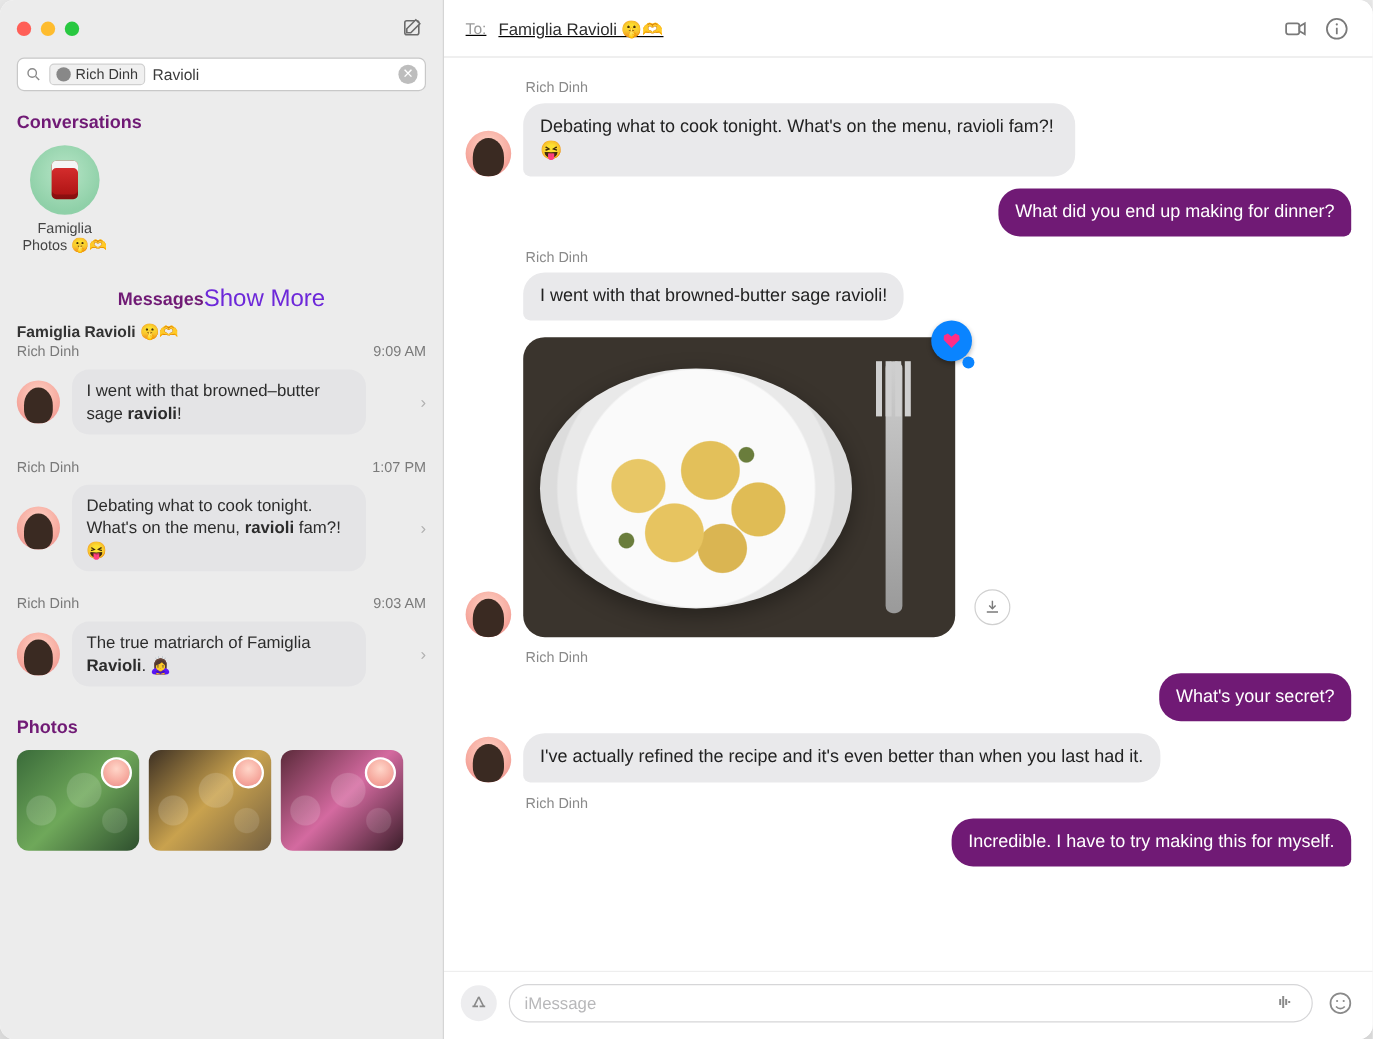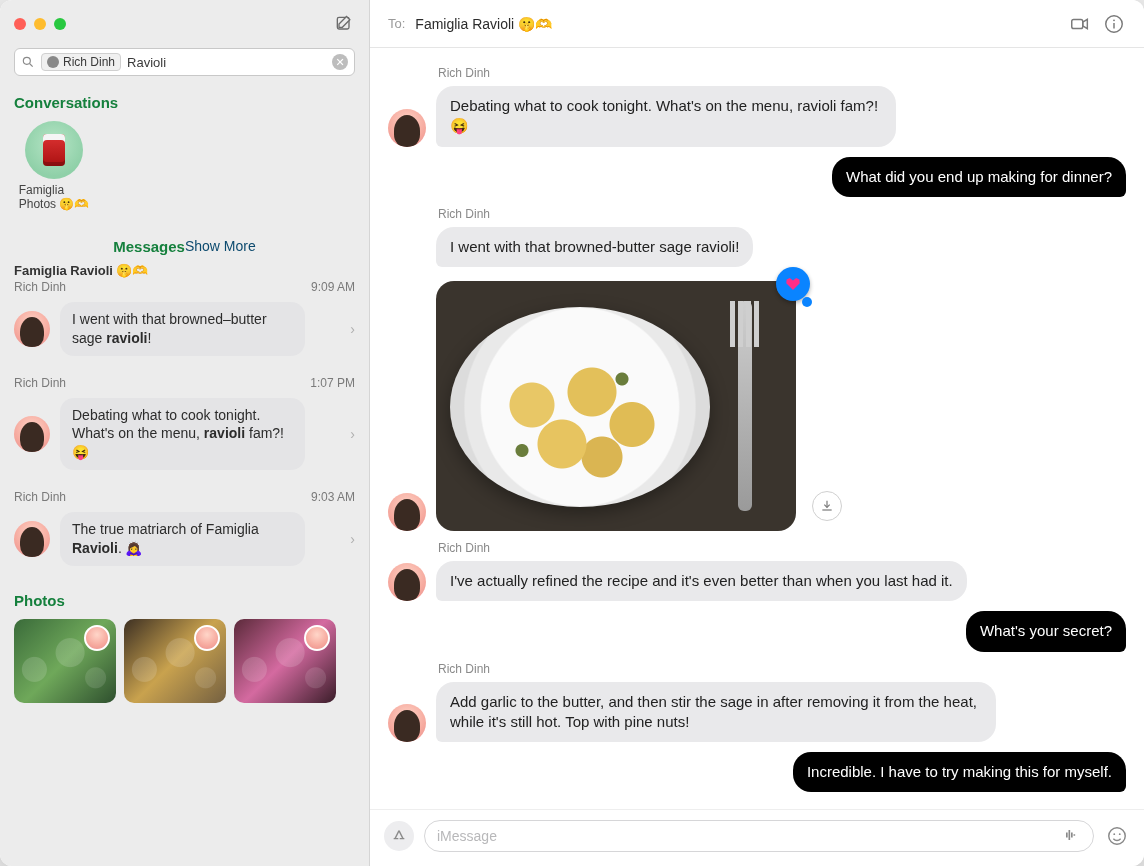--- a/index.html
+++ b/index.html
@@ -59,36 +59,36 @@
   color: #3a3a3a;
 }
 .search .mag { width:14px;height:14px;color:#8a8a8a; }
 .token {
   display:flex;align-items:center;gap:4px;
   background:#f0f0f0;border:1px solid #d0d0d0;border-radius:4px;
   padding: 1px 5px; font-size:12px;
 }
 .token .person-glyph{width:12px;height:12px;background:#888;border-radius:50%;}
 .search .clear { margin-left:auto;width:16px;height:16px;border-radius:50%;background:#bdbdbd;color:#fff;display:flex;align-items:center;justify-content:center;font-size:11px;line-height:1;}
-.section-title { font-size:15px;font-weight:600;color:#15803d;padding:10px 14px 4px; }
+.section-title { font-size:15px;font-weight:600;color:#701a75;padding:10px 14px 4px; }
 .section-row { display:flex;align-items:center;justify-content:center;padding:10px 14px 4px; }
-.show-more { color:#0c4a6e;font-size:14px; }
+.show-more { color:#6d28d9;font-size:20px; }
 .conv-list { padding: 6px 14px 16px; display:flex; }
 .conv-item { display:flex;flex-direction:column;align-items:center;width:80px;gap:4px; }
 .conv-avatar {
   width:58px;height:58px;border-radius:50%;
   background: radial-gradient(circle at 50% 40%, #b6e5c6 0, #8fd0a8 70%);
   display:flex;align-items:center;justify-content:center;
   position:relative;
 }
 .can {
   width:22px;height:32px;background:linear-gradient(#d33,#a11);border-radius:4px;
   box-shadow: inset 0 6px 0 #f5f5f5, inset 0 -4px 0 rgba(0,0,0,.2);
 }
-.conv-label { font-size:12px;color:#444;line-height:1.2; }
+.conv-label { font-size:12px;text-align:center;color:#444;line-height:1.2; }
 .msgs { padding: 0 6px; }
 .msg-group { padding: 4px 8px 10px; }
 .msg-head { font-size:13px;font-weight:600;color:#333;padding:0 0 2px; }
 .msg-row {
   display:flex;align-items:center;gap:10px;padding:6px 0;
   border-bottom:0;
   position:relative;
 }
 .msg-meta { display:flex;justify-content:space-between;font-size:12px;color:#7a7a7a;padding:0 0 2px; }
 .bubble-mini {
@@ -130,39 +130,40 @@
   position:absolute;top:6px;right:6px;width:26px;height:26px;border-radius:50%;
   background: radial-gradient(circle at 50% 35%, #ffd6c9 0, #f6a99e 60%, #e98c8c 100%);
   border:2px solid #fff;
 }
 
 
 .main { flex:1;display:flex;flex-direction:column;background:#fff; }
 .mainbar {
   height:48px;display:flex;align-items:center;padding:0 18px;gap:10px;
   border-bottom:1px solid #e5e5e5;
+  text-decoration:underline;
 }
 .to-label { font-size:13px;color:#9a9a9a; }
 .to-name { font-size:14px;color:#2c2c2c; }
 .mainbar .spacer{flex:1;}
 .mainbar .ibtn{width:24px;height:24px;color:#7a7a7a;display:flex;align-items:center;justify-content:center;}
 
 .thread {
   flex:1;overflow:auto;padding:18px 18px 8px;
   display:flex;flex-direction:column;gap:10px;
 }
 .line { display:flex;align-items:flex-end;gap:10px; }
 .line.right { justify-content:flex-end; }
 .sender-name { font-size:12px;color:#8a8a8a;margin-left:50px;margin-bottom:-4px; }
 .bubble {
   max-width: 460px;
   padding:10px 14px;border-radius:18px;font-size:15px;line-height:1.35;
 }
 .bubble.gray { background:#e9e9eb;color:#222;border-bottom-left-radius:6px; }
-.bubble.blue { background:#000000;color:#fff;border-bottom-right-radius:6px; }
+.bubble.blue { background:#701a75;color:#fff;border-bottom-right-radius:6px; }
 .avatar-md {
   width:38px;height:38px;border-radius:50%;
   background: radial-gradient(circle at 50% 35%, #ffd6c9 0, #f6a99e 60%, #e98c8c 100%);
   flex:0 0 38px;position:relative;overflow:hidden;
 }
 .avatar-md::after{content:"";position:absolute;inset:6px 6px 0 6px;border-radius:50% 50% 40% 40%;background:#3a2a22;}
 .avatar-md::before{content:"";position:absolute;left:10px;right:10px;top:15px;height:14px;border-radius:50%;background:#f7c9a8;}
 
 .image-bubble {
   width:360px;height:250px;border-radius:18px;overflow:hidden;position:relative;
@@ -402,34 +403,30 @@
                 <path d="M12 4v10"></path>
                 <path d="M8 10l4 4 4-4"></path>
                 <path d="M5 18h14"></path>
               </svg>
           </div>
         </div>
       </div>
 
 
       <div class="sender-name">Rich Dinh</div>
+      <div class="line right">
+        <div class="bubble blue">What's your secret?</div>
+      </div>
+
       <div class="line">
         <div class="avatar-md"></div>
         <div class="bubble gray" style="max-width:540px">I've actually refined the recipe and it's even better than when you last had it.</div>
       </div>
 
-      <div class="line right">
-        <div class="bubble blue">What's your secret?</div>
-      </div>
-
       <div class="sender-name">Rich Dinh</div>
-      <div class="line">
-        <div class="avatar-md"></div>
-        <div class="bubble gray" style="max-width:560px">Add garlic to the butter, and then stir the sage in after removing it from the heat, while it's still hot. Top with pine nuts!</div>
-      </div>
 
       <div class="line right">
         <div class="bubble blue">Incredible. I have to try making this for myself.</div>
       </div>
     </div>
 
     <div class="composer">
       <div class="app-btn">
         <svg viewBox="0 0 24 24" width="16" height="16" fill="none" stroke="currentColor" stroke-width="2">
             <path d="M12 4l6 12M12 4L6 16M4 16h7M13 16h7"></path>

